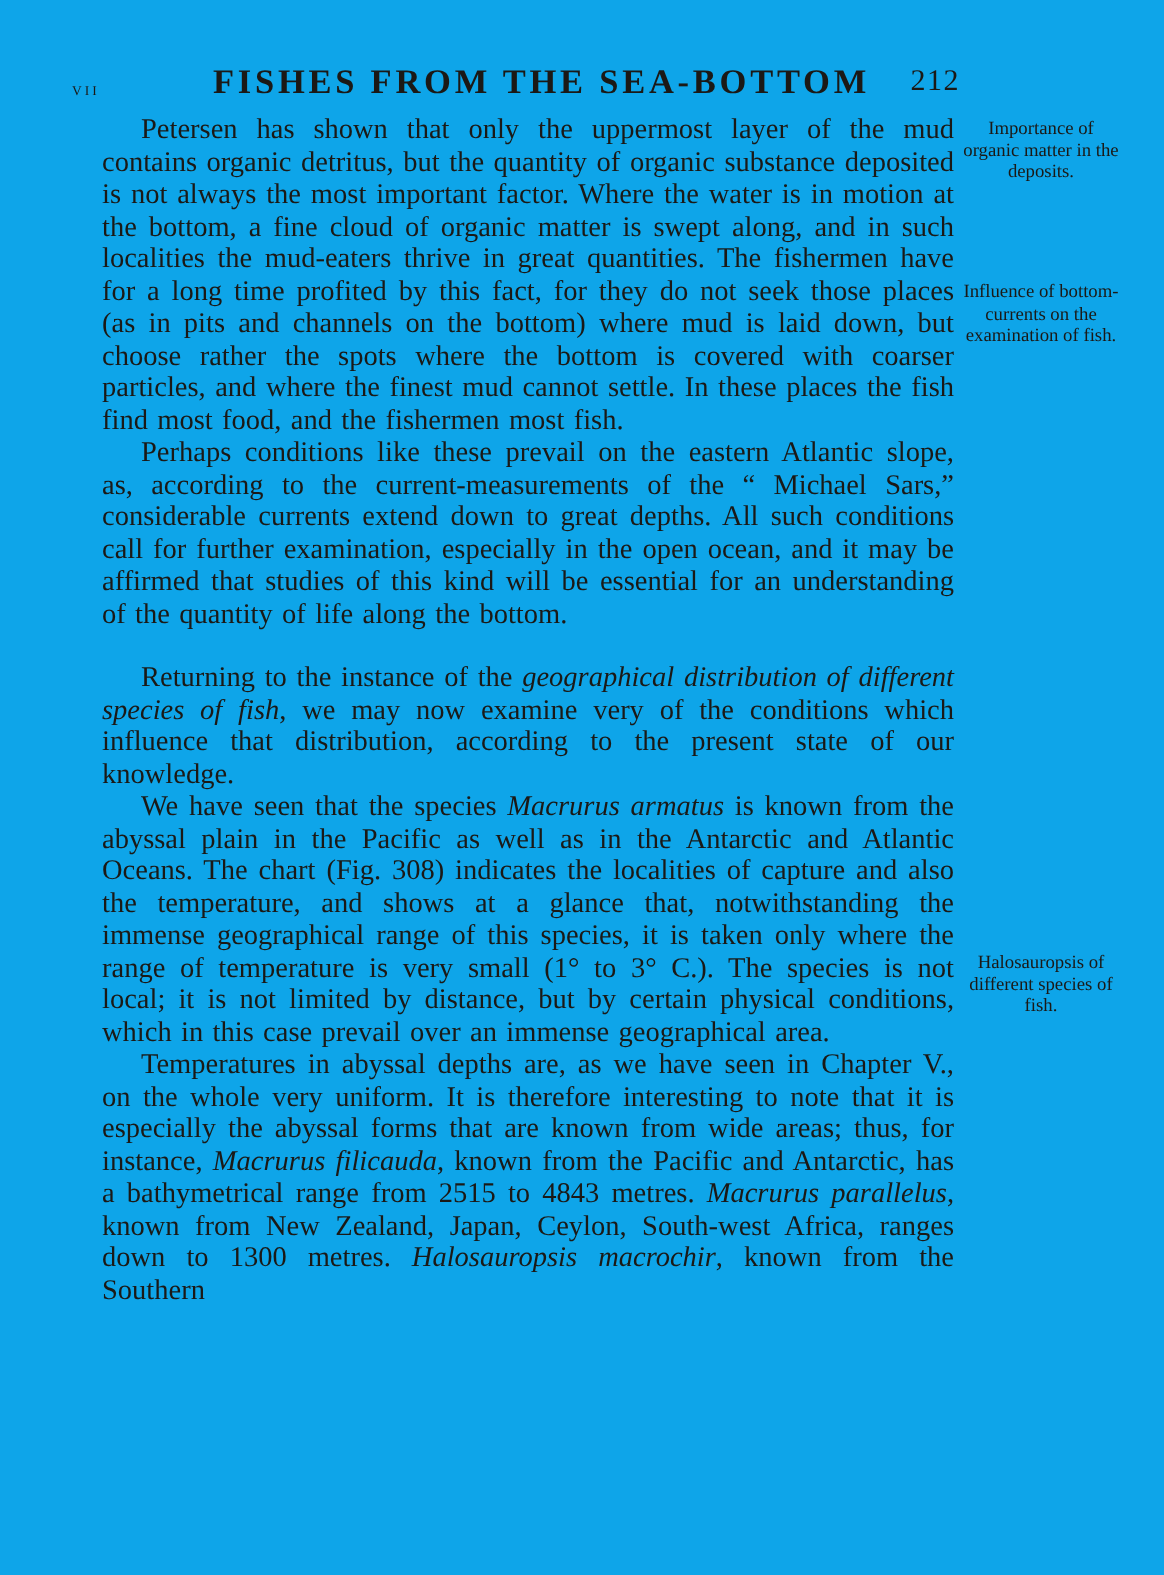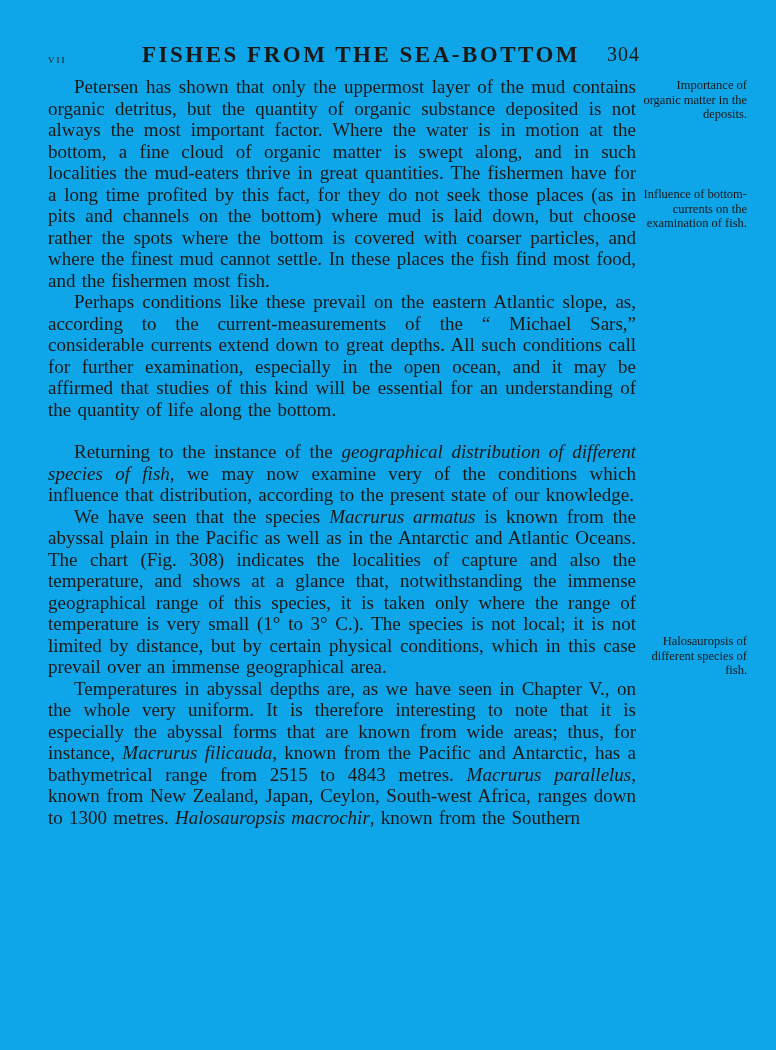--- a/index.html
+++ b/index.html
@@ -59,43 +59,43 @@
     left: 48px;
     width: 588px;
   }
   .body-column p {
     margin: 0;
     font-size: 19px;
     line-height: 21.5px;
     text-align: justify;
     word-spacing: 1.5px;
   }
-  .body-column p.indent { text-indent: 26px; }
+  .body-column p.indent { text-indent: 26px; margin-left: 20px; }
   .body-column p.section-break { margin-top: 21px; }
   .body-column i { font-style: italic; }
   
   .margin-note {
     position: absolute;
     left: 641px;
     width: 106px;
     font-size: 12.5px;
     line-height: 14.5px;
-    text-align: right;
+    text-align: center;
     color: #1b1916;
   }
 </style>
 </head>
 <body>
 
 <div class="page">
 
   <header class="page-header">
     <span class="chapter">vii</span>
     <h1 class="title">FISHES FROM THE SEA-BOTTOM</h1>
-    <span class="pagenum">304</span>
+    <span class="pagenum">212</span>
   </header>
 
   <main class="body-column">
     <p class="indent"><span>Petersen has shown that only the uppermost layer of the mud contains organic detritus, but the quantity of organic substance deposited is not always the most important factor.  Where the water is in motion at the bottom, a fine cloud of organic matter is swept along, and in such localities the mud-eaters thrive in great quantities.  The fishermen have for a long time profited by this fact, for they do not seek those places (as in pits and channels on the bottom) where mud is laid down, but choose rather the spots where the bottom is covered with coarser particles, and where the finest mud cannot settle.  In these places the fish find most food, and the fishermen most fish.</span></p>
     <p class="indent"><span>Perhaps conditions like these prevail on the eastern Atlantic slope, as, according to the current-measurements of the “ Michael Sars,” considerable currents extend down to great depths.  All such conditions call for further examination, especially in the open ocean, and it may be affirmed that studies of this kind will be essential for an understanding of the quantity of life along the bottom.</span></p>
     <p class="indent section-break"><span>Returning to the instance of the </span><i>geographical distribution of different species of fish</i><span>, we may now examine very of the conditions which influence that distribution, according to the present state of our knowledge.</span></p>
     <p class="indent"><span>We have seen that the species </span><i>Macrurus armatus</i><span> is known from the abyssal plain in the Pacific as well as in the Antarctic and Atlantic Oceans.  The chart (Fig. 308) indicates the localities of capture and also the temperature, and shows at a glance that, notwithstanding the immense geographical range of this species, it is taken only where the range of temperature is very small (1° to 3° C.).  The species is not local; it is not limited by distance, but by certain physical conditions, which in this case prevail over an immense geographical area.</span></p>
     <p class="indent"><span>Temperatures in abyssal depths are, as we have seen in Chapter V., on the whole very uniform.  It is therefore interesting to note that it is especially the abyssal forms that are known from wide areas; thus, for instance, </span><i>Macrurus filicauda</i><span>, known from the Pacific and Antarctic, has a bathymetrical range from 2515 to 4843 metres.  </span><i>Macrurus parallelus</i><span>, known from New Zealand, Japan, Ceylon, South-west Africa, ranges down to 1300 metres.  </span><i>Halosauropsis macrochir</i><span>, known from the Southern</span></p>
   </main>
 

